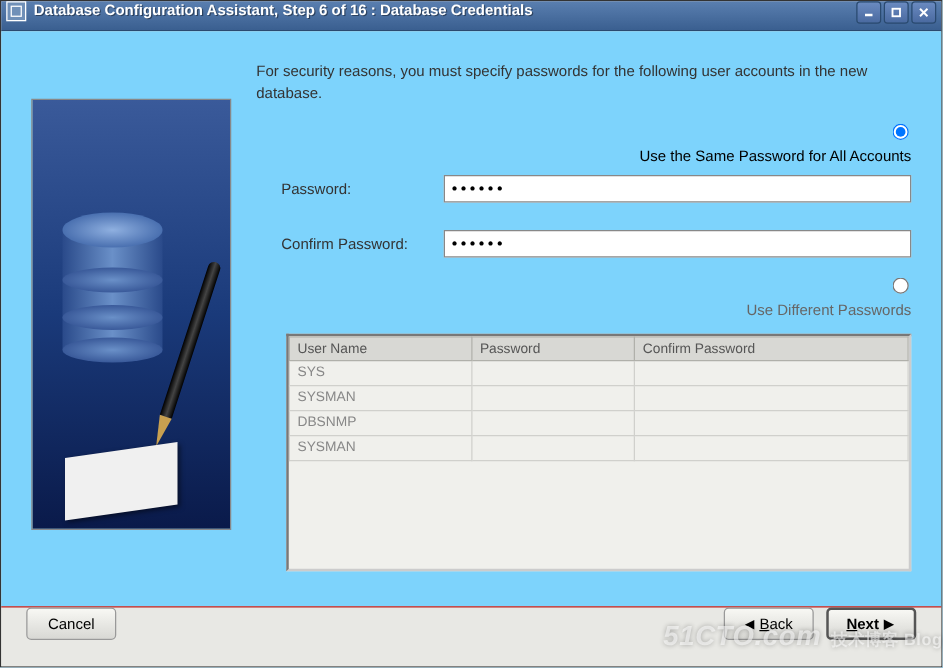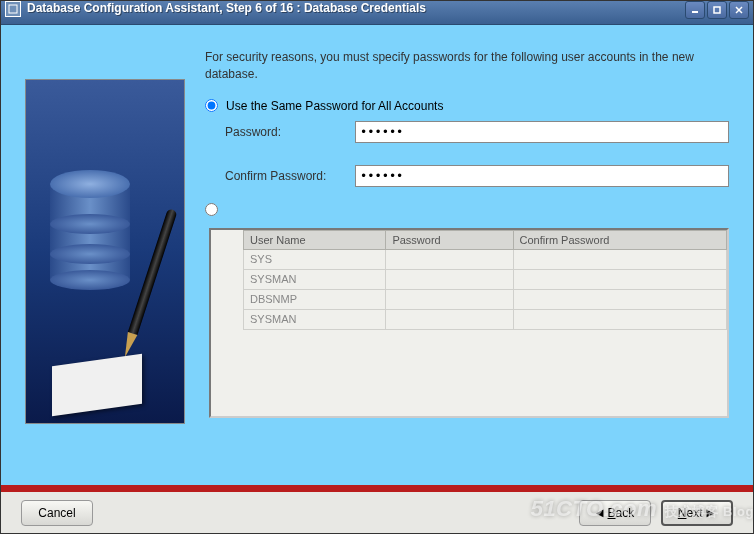--- a/index.html
+++ b/index.html
@@ -112,23 +112,24 @@
     flex: 1;
     display: flex;
     flex-direction: column;
   }
   .intro-text {
     color: #333;
     line-height: 1.4;
     margin-bottom: 12px;
   }
   .radio-row {
-    display: flex; align-items: flex-start;
+    display: flex; align-items: flex-end;
     margin: 4px 0 8px 0;
     gap: 6px;
+    flex-direction: column;
   }
   .radio-row input[type=radio] { margin-right: 2px; }
   .form-grid {
     margin-left: 20px;
     display: grid;
     grid-template-columns: 130px 1fr;
     row-gap: 22px;
     align-items: center;
     margin-bottom: 12px;
   }
@@ -137,26 +138,25 @@
     width: 100%;
     height: 22px;
     padding: 2px 4px;
     border: 1px solid #888;
     background: #fff;
     font-family: monospace;
     font-size: 12px;
   }
   .table-wrap {
     border: 2px inset #ccc;
-    margin-left: 4px;
+    margin-left: 24px;
     margin-top: 4px;
     height: 190px;
     overflow: auto;
     background: #f0f0ec;
-    padding-left: 32px;
   }
   table { width: 100%; border-collapse: collapse; }
   thead th {
     text-align: left;
     font-weight: normal;
     background: #d8d8d4;
     border: 1px solid #b0b0aa;
     padding: 3px 6px;
     color: #555;
     font-size: 11px;
@@ -164,42 +164,41 @@
   tbody td {
     padding: 3px 6px;
     border: 1px solid #d0d0cc;
     color: #888;
     font-size: 11px;
     height: 20px;
   }
   .disabled-label { color: #666; }
   .footer {
     height: 48px;
-    border-top: 7px solid #b91c1c;
-    display: flex;
-    align-items: center;
+    border-top: 1px solid #b91c1c;
+    display: flex;
     padding: 0 20px;
     background: #e8e8e4;
     gap: 10px;
   }
   .btn {
     min-width: 72px;
     height: 26px;
     background: linear-gradient(to bottom, #f8f8f4, #d8d8d4);
     border: 1px solid #999;
     border-radius: 4px;
     font-size: 12px;
     cursor: pointer;
     padding: 0 12px;
     display: inline-flex; align-items: center; justify-content: center;
     gap: 4px;
   }
   .btn.default {
     border: 2px solid #555;
-    font-weight: normal;
+    font-weight: bold;
     padding-left: 10px;
   }
   .btn .u { text-decoration: underline; }
   .footer-spacer { flex: 1; }
   .arrow { font-size: 10px; }
   .watermark {
     position: fixed;
     right: 0; bottom: 12px;
     color: rgba(255,255,255,0.55);
     font-size: 22px;
@@ -268,20 +267,21 @@
 
       <div class="form-grid">
         <label>Password:</label>
         <input type="password" value="******" style="">
         <label>Confirm Password:</label>
         <input type="password" value="******" style="">
       </div>
 
       <div class="radio-row">
         <input type="radio" name="pwmode" style="">
+        <span class="disabled-label">Use Different Passwords</span>
       </div>
 
       <div class="table-wrap">
         <table>
           <thead>
             <tr>
               <th>User Name</th>
               <th>Password</th>
               <th>Confirm Password</th>
             </tr>

